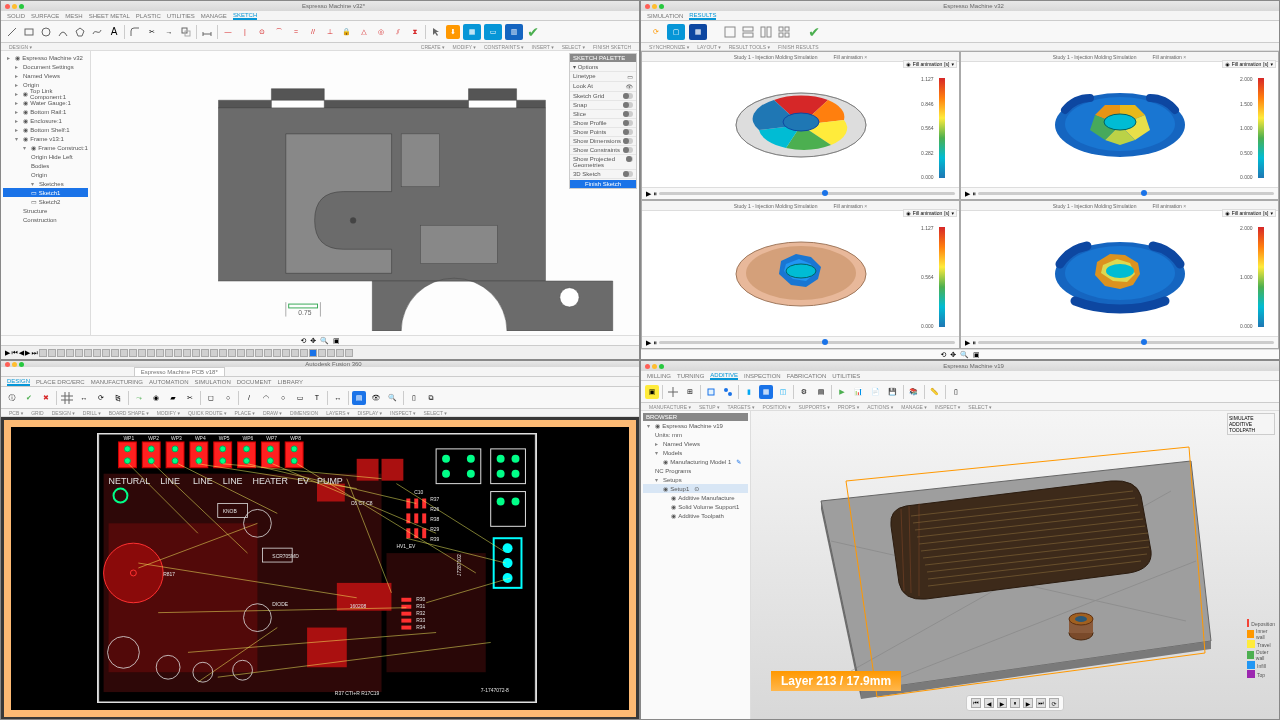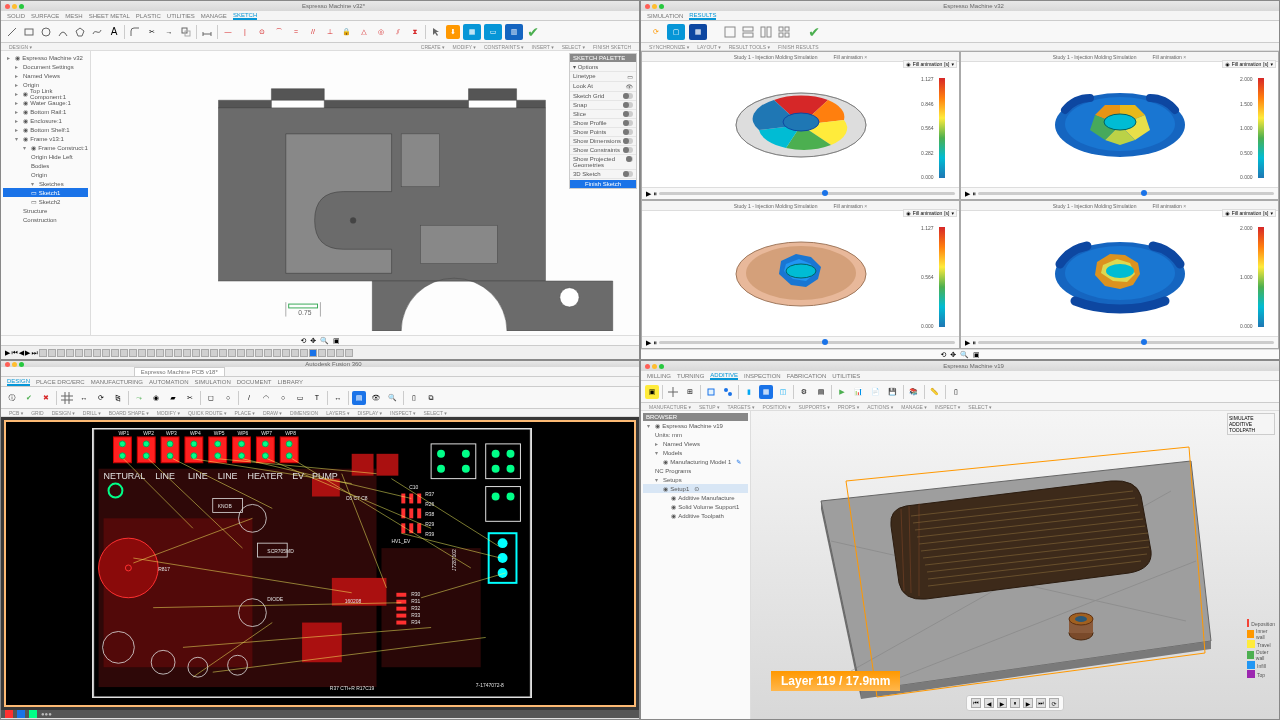--- a/index.html
+++ b/index.html
@@ -61,21 +61,21 @@
 .legend-labels { position: absolute; left: -6px; display: flex; flex-direction: column; justify-content: space-between; height: 104px; font-size: 5px; color: #555; }
 .legend-hdr { position: absolute; top: -2px; right: 2px; font-size: 5px; display: flex; align-items: center; gap: 2px; background: #f5f5f5; padding: 0 2px; border: 1px solid #ddd; }
 .sim-controls { height: 12px; background: #f8f8f8; border-top: 1px solid #ddd; display: flex; align-items: center; padding: 0 4px; gap: 2px; }
 .sim-slider { flex: 1; height: 3px; background: #ccc; border-radius: 2px; position: relative; }
 .sim-slider::after { content:''; position: absolute; left: 55%; top: -2px; width: 6px; height: 6px; background: #1a73e8; border-radius: 50%; }
 .disc { width: 150px; height: 90px; position: relative; }
 
 
 .panel-c { background: #383838; }
 .panel-c .pcb-top { background: #f0f0f0; }
-.pcb-view { flex: 1; background: #000; position: relative; margin: 3px; border: 2px solid #fdba74; padding: 6px; }
+.pcb-view { flex: 1; background: #000; position: relative; margin: 3px; border: 7px solid #fdba74; padding: 6px; }
 .pcb-board { width: 440px; height: 270px; border: 1px solid #e0e0e0; position: relative; margin-left: 80px; }
 .pcb-status { height: 10px; background: #555; color: #bbb; font-size: 6px; display: flex; align-items: center; padding: 0 4px; }
 .pcb-footer { height: 8px; background: #e0e0e0; font-size: 5px; color: #666; display: flex; align-items: center; padding: 0 4px; }
 
 
 .panel-d .work-d { flex: 1; display: flex; background: #e8e8e8; }
 .browser-d { width: 110px; background: #fafafa; border-right: 1px solid #ddd; padding: 2px; font-size: 6px; }
 .viewport-d { flex: 1; position: relative; background: linear-gradient(#f5f5f5,#d8d8d8); }
 .build-plate { position: absolute; left: 40px; top: 30px; width: 430px; height: 270px; }
 .layer-banner { position: absolute; bottom: 28px; left: 20px; background: linear-gradient(#ff9800,#ffb74d); color: white; padding: 3px 10px; font-size: 12px; font-weight: bold; }
@@ -1017,21 +1017,21 @@
           </g>
 
           <path d="M110 68 L113 150 M118 65 L120 152 M128 62 L128 155" stroke="#a0522d" stroke-width="0.6" opacity="0.6"></path>
         </g>
 
         <ellipse cx="290" cy="192" rx="12" ry="7" fill="#7a4a2a" stroke="#4a2a10"></ellipse>
         <rect x="278" y="178" width="24" height="14" fill="#8a5a3a"></rect>
         <ellipse cx="290" cy="178" rx="12" ry="6" fill="#a06020" stroke="#603010"></ellipse>
         <ellipse cx="290" cy="178" rx="6" ry="3" fill="#2b5876"></ellipse>
       </svg>
-      <div class="layer-banner">Layer 119 / 17.9mm</div>
+      <div class="layer-banner">Layer 213 / 17.9mm</div>
       <div class="play-controls">
         <div class="play-btn">⏮</div>
         <div class="play-btn">◀</div>
         <div class="play-btn">▶</div>
         <div class="play-btn">⏸</div>
         <div class="play-btn">▶</div>
         <div class="play-btn">⏭</div>
         <div class="play-btn">⟳</div>
       </div>
       <div class="color-strip">

